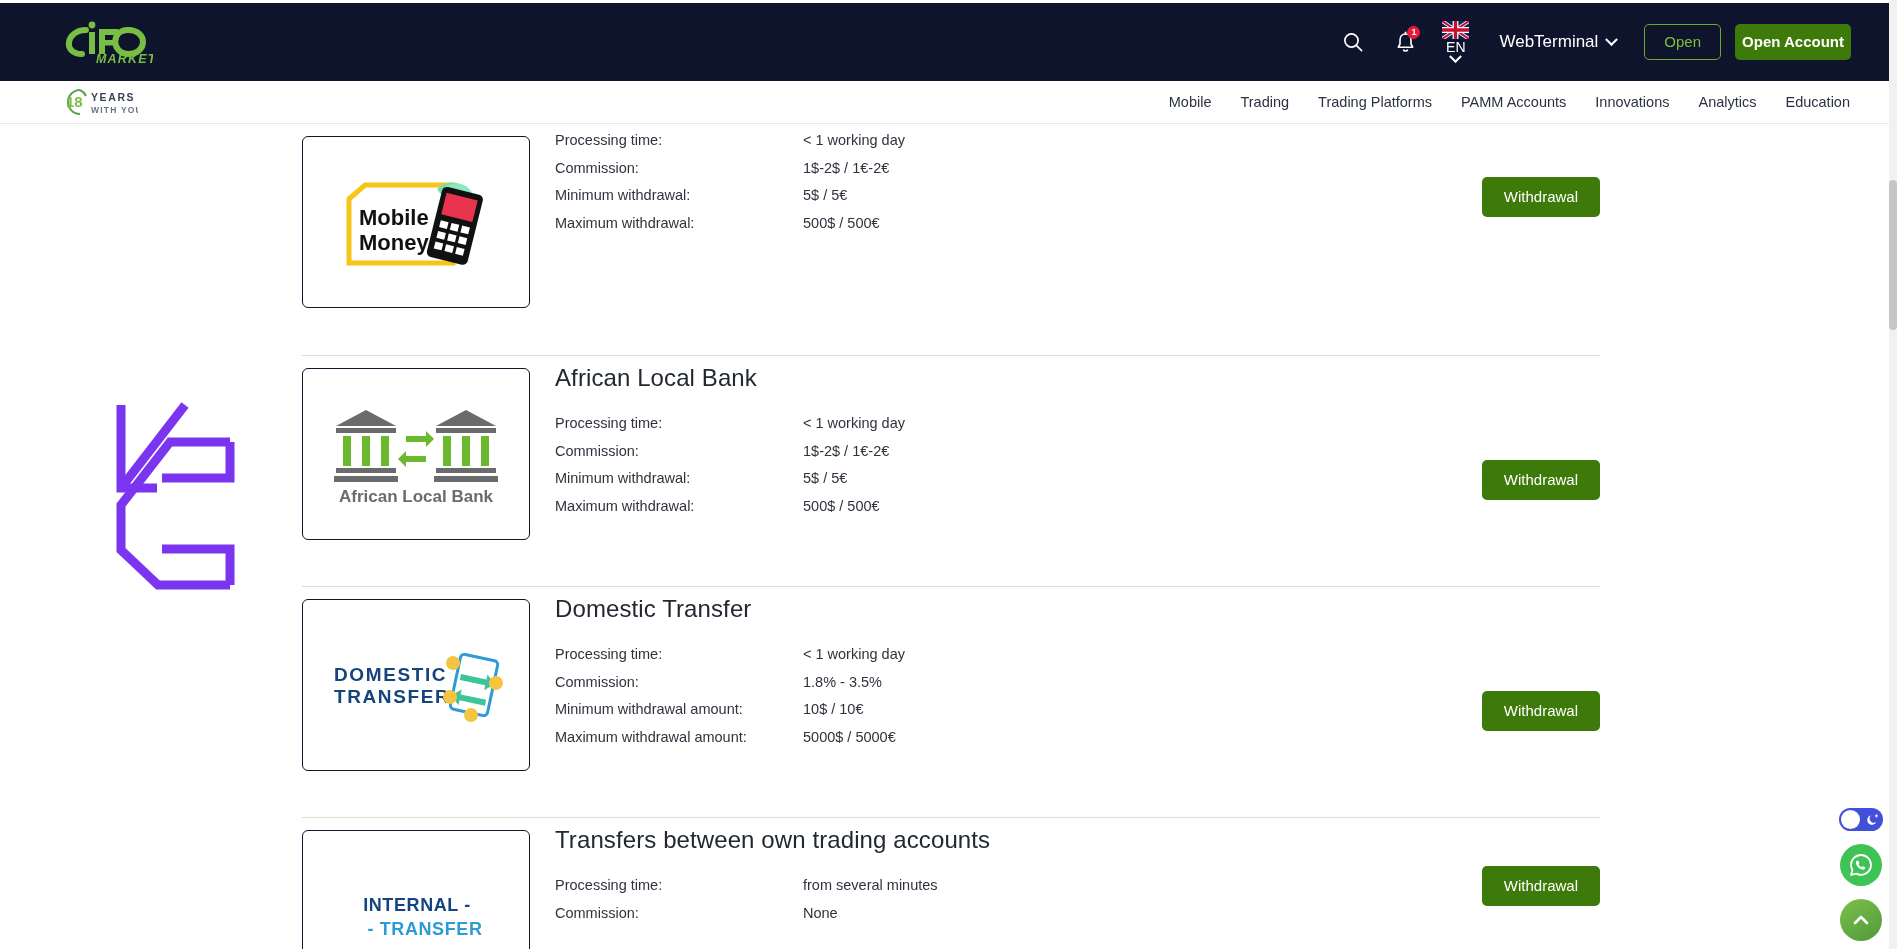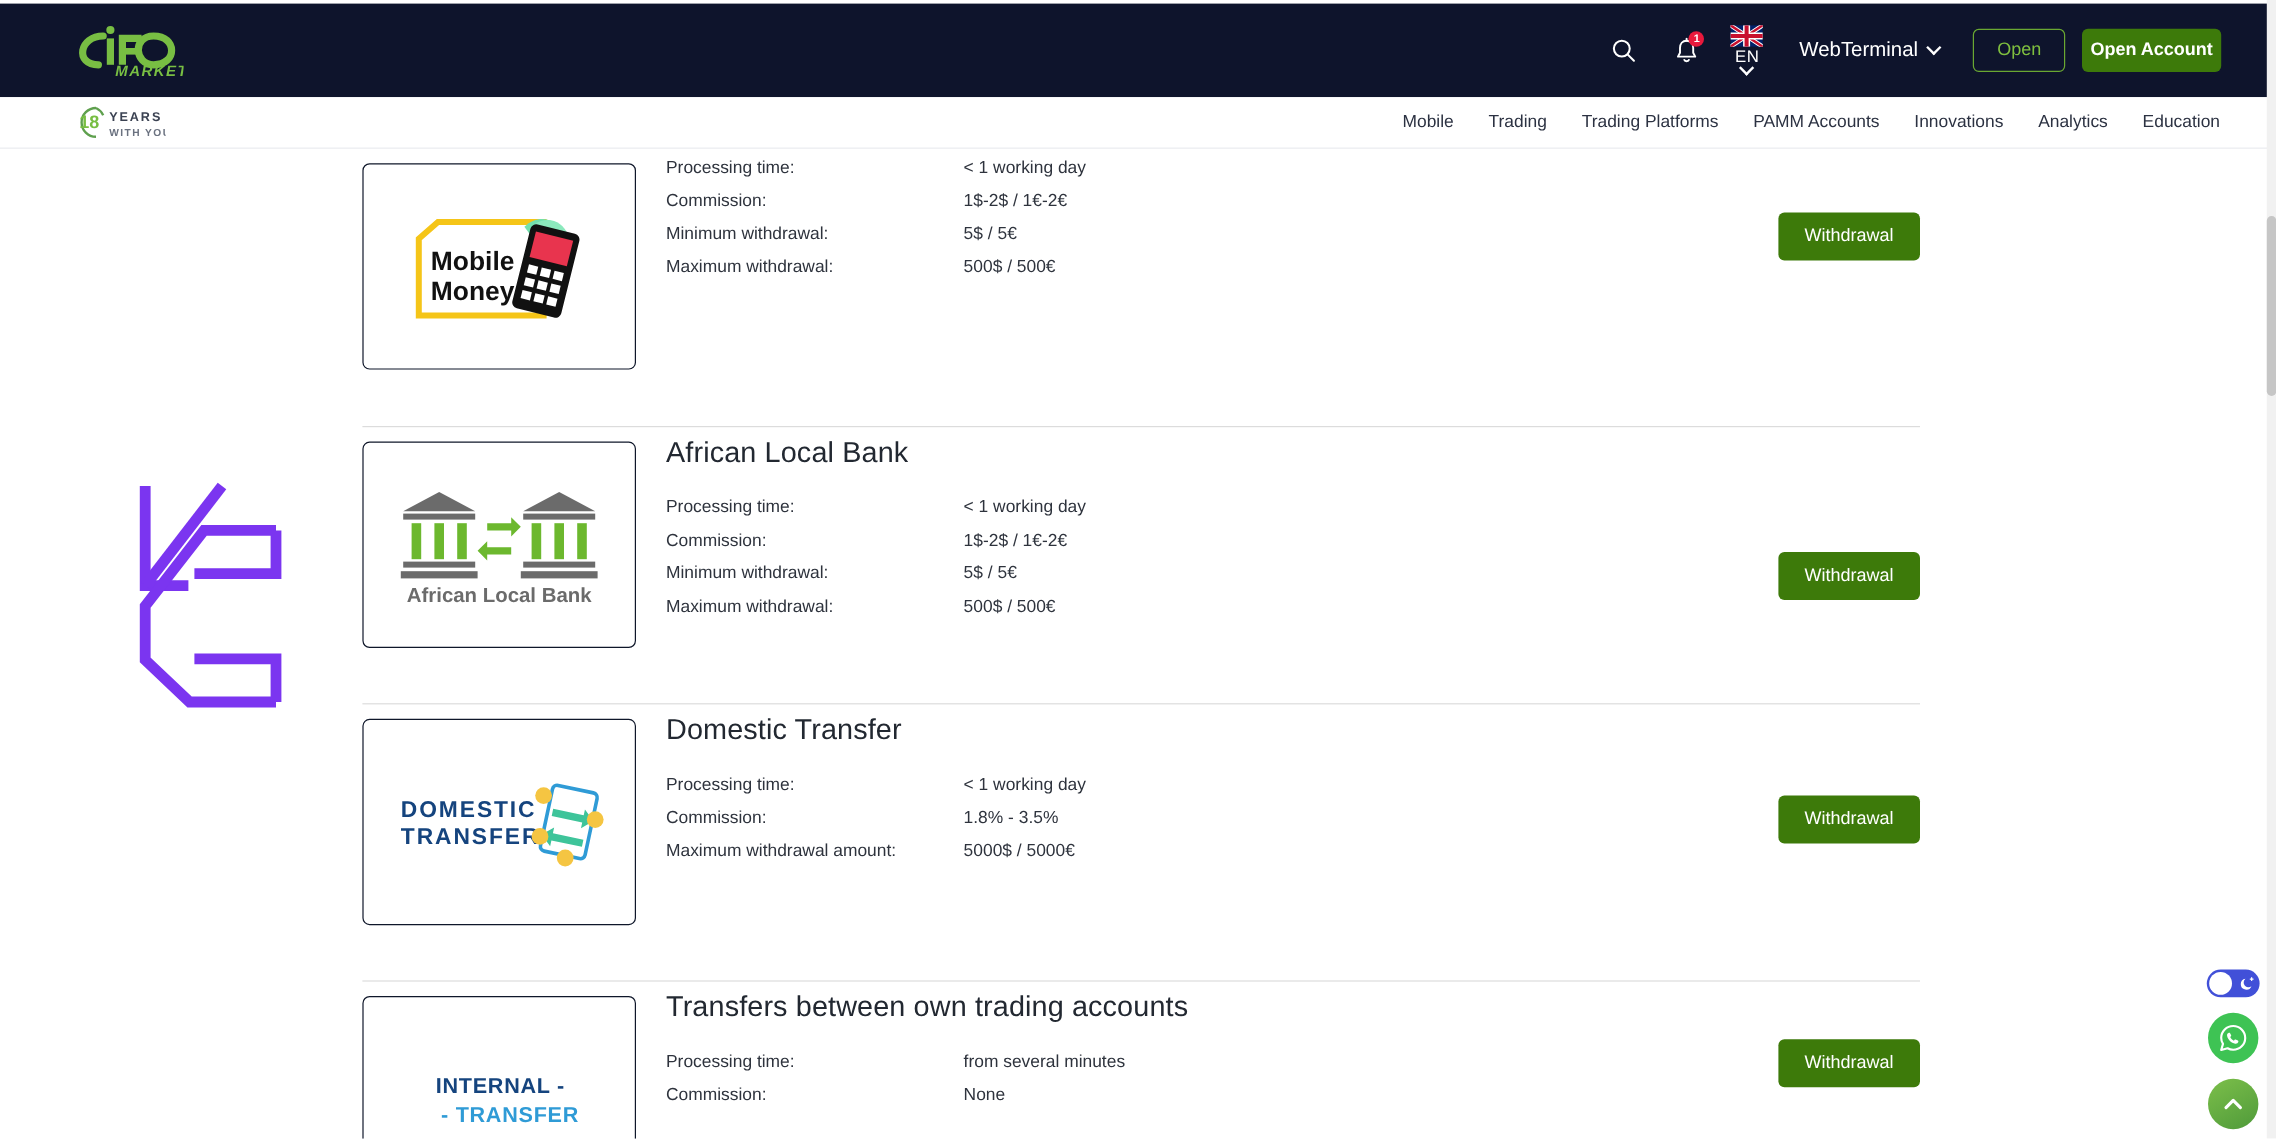--- a/index.html
+++ b/index.html
@@ -508,20 +508,24 @@
             <tbody>
                 <tr>
               <td class="spec-label">Processing time:</td>
               <td class="spec-value">&lt; 1 working day</td>
             </tr>
             <tr>
               <td class="spec-label">Commission:</td>
               <td class="spec-value">1.8% - 3.5%</td>
             </tr>
             <tr>
+              <td class="spec-label">Minimum withdrawal amount:</td>
+              <td class="spec-value">10$ / 10€</td>
+            </tr>
+            <tr>
               <td class="spec-label">Maximum withdrawal amount:</td>
               <td class="spec-value">5000$ / 5000€</td>
             </tr>
           </tbody>
             </table>
           <button class="btn-withdrawal">Withdrawal</button>
         </div>
       </div>
 
       <div class="method">

